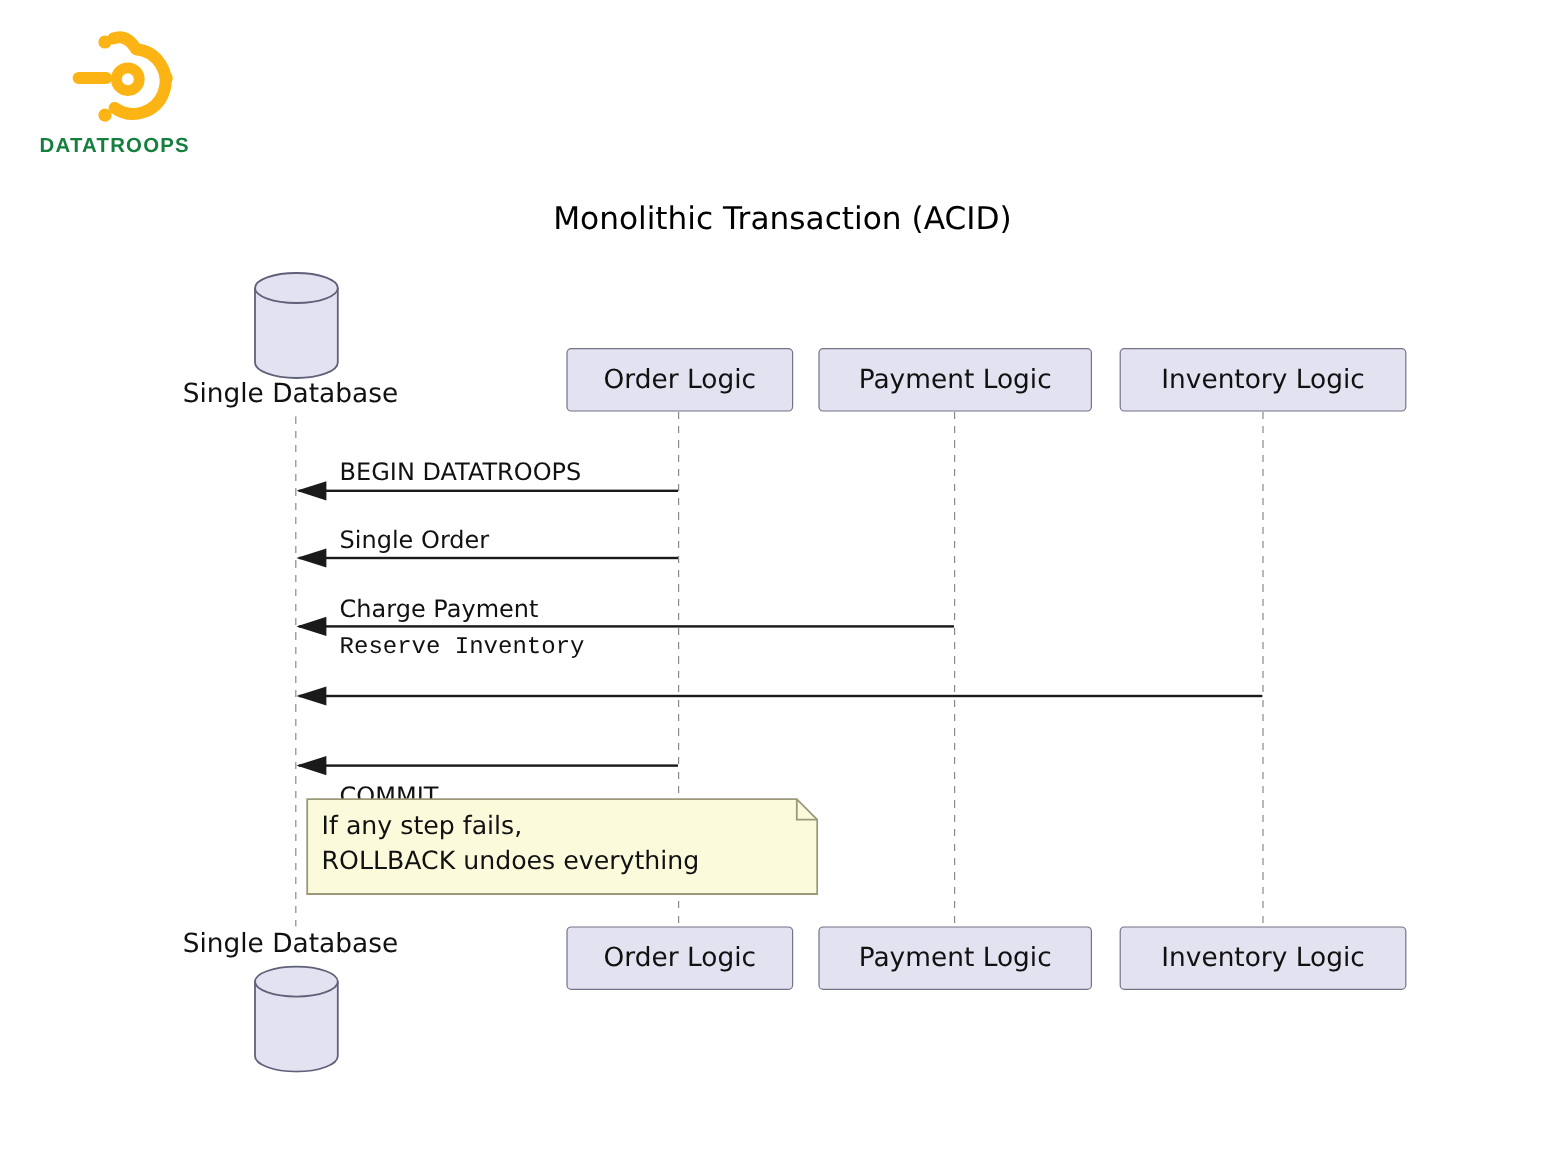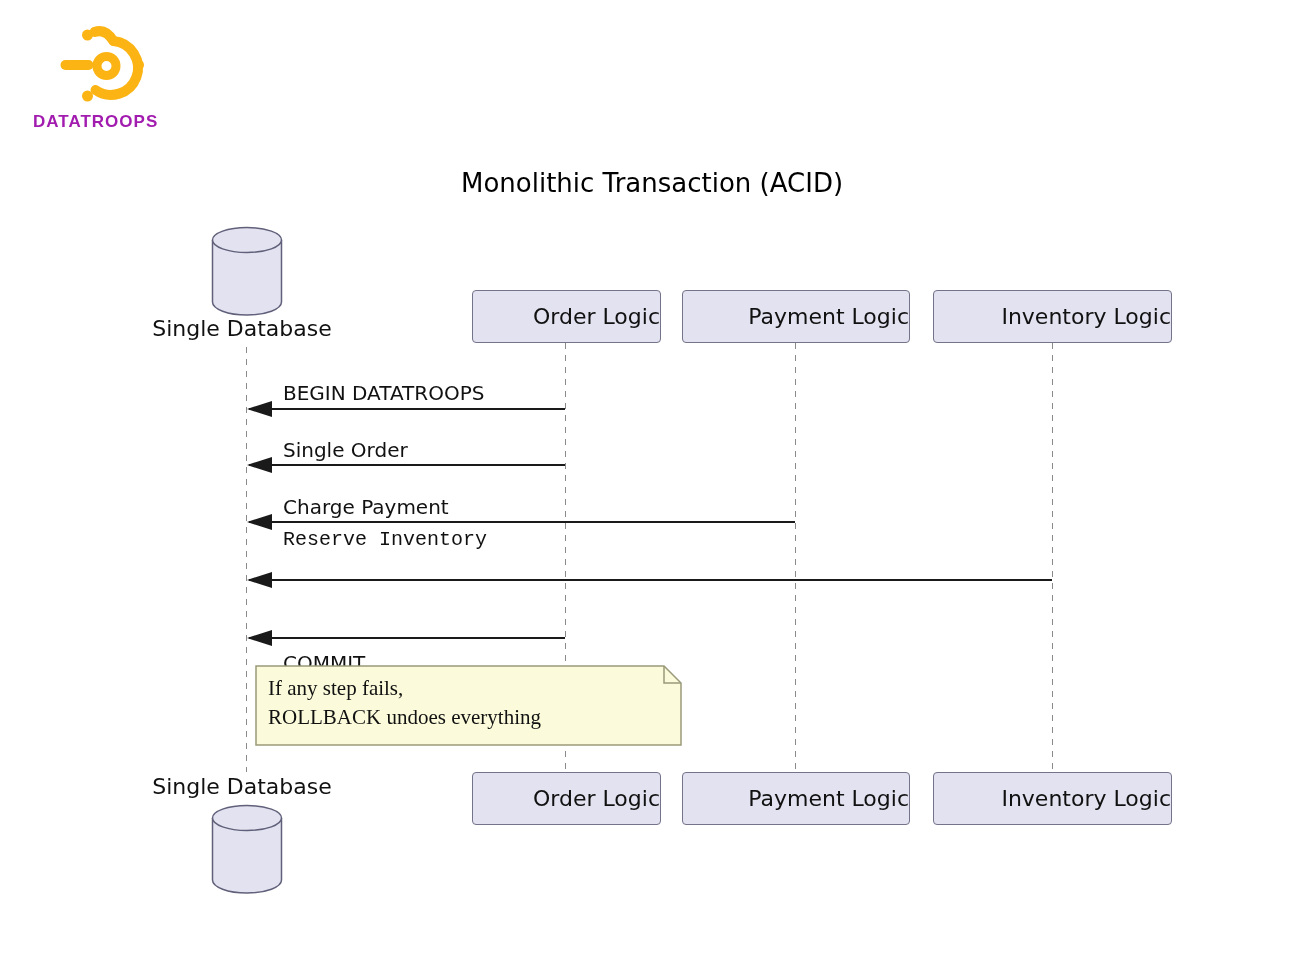--- a/index.html
+++ b/index.html
@@ -3,48 +3,48 @@
 <meta charset="utf-8">
 <style>
   html,body{margin:0;padding:0;background:#ffffff;}
   body{width:1300px;height:966px;position:relative;overflow:hidden;
        font-family:"DejaVu Sans","Liberation Sans",sans-serif;color:#111;}
   .abs{position:absolute;}
 
   
   .brand-name{position:absolute;left:33px;top:112px;width:150px;
     font-family:"Liberation Sans",sans-serif;font-weight:bold;font-size:17px;
-    letter-spacing:1px;color:#a21caf;}
+    letter-spacing:1px;color:#15803d;}
 
   
   .diagram-title{position:absolute;left:652px;top:168px;transform:translateX(-50%);
     font-size:26px;font-weight:normal;color:#000;white-space:nowrap;}
 
   
   .lifeline{position:absolute;width:1px;
     background:repeating-linear-gradient(to bottom,#8a8a8a 0 6px,transparent 6px 12px);}
 
   
   .pbox{position:absolute;height:53px;background:#E2E2F0;border:1.5px solid #73738a;
-    border-radius:4px;display:flex;align-items:center;justify-content:flex-end;
+    border-radius:4px;display:flex;align-items:center;justify-content:center;
     font-size:22px;color:#111;box-sizing:border-box;white-space:nowrap;z-index:3;}
 
   
   .db-label{position:absolute;transform:translateX(-50%);font-size:22px;color:#111;
     white-space:nowrap;z-index:3;}
 
   
   .msg-label{position:absolute;font-size:20px;color:#111;white-space:nowrap;z-index:4;}
   .msg-line{position:absolute;height:2px;background:#1a1a1a;z-index:4;}
   .msg-arrow{position:absolute;width:0;height:0;z-index:5;
     border-top:8px solid transparent;border-bottom:8px solid transparent;
     border-right:25px solid #1a1a1a;}
 
   
-  .note{position:absolute;left:255px;top:665px;width:503px;height:81px;z-index:6;font-family:Liberation Serif, serif;}
+  .note{position:absolute;left:255px;top:665px;width:503px;height:81px;z-index:6;}
   .note svg{position:absolute;left:0;top:0;}
   .note-text{position:absolute;left:13px;top:9px;font-size:21px;line-height:29px;
     color:#111;white-space:nowrap;}
 
   .cyl{z-index:3;}
 </style>
 </head>
 <body>
 
 <div class="abs" style="left:52px;top:16px;width:115px;height:100px;">

